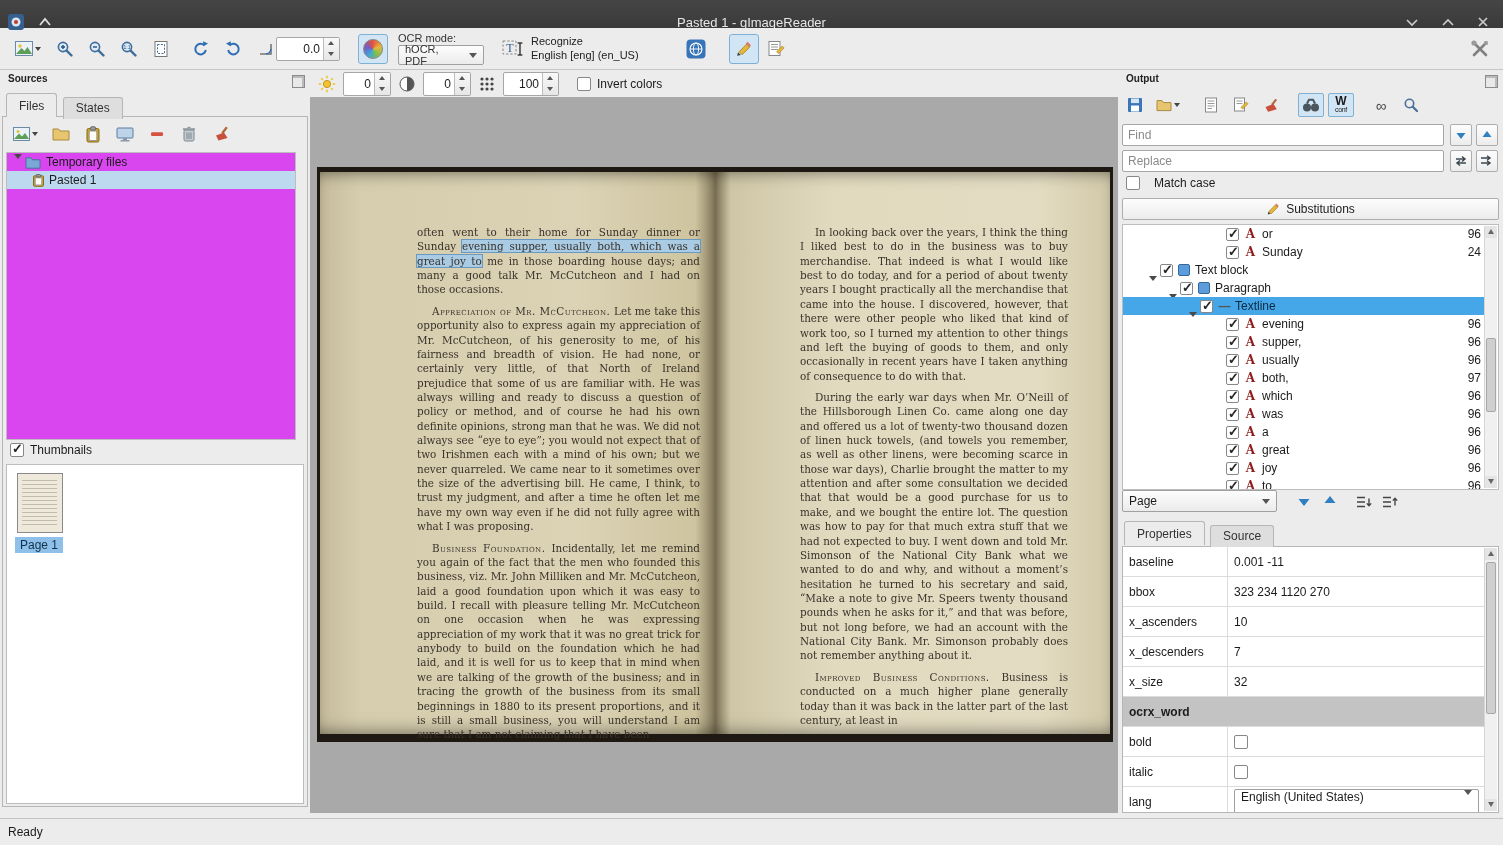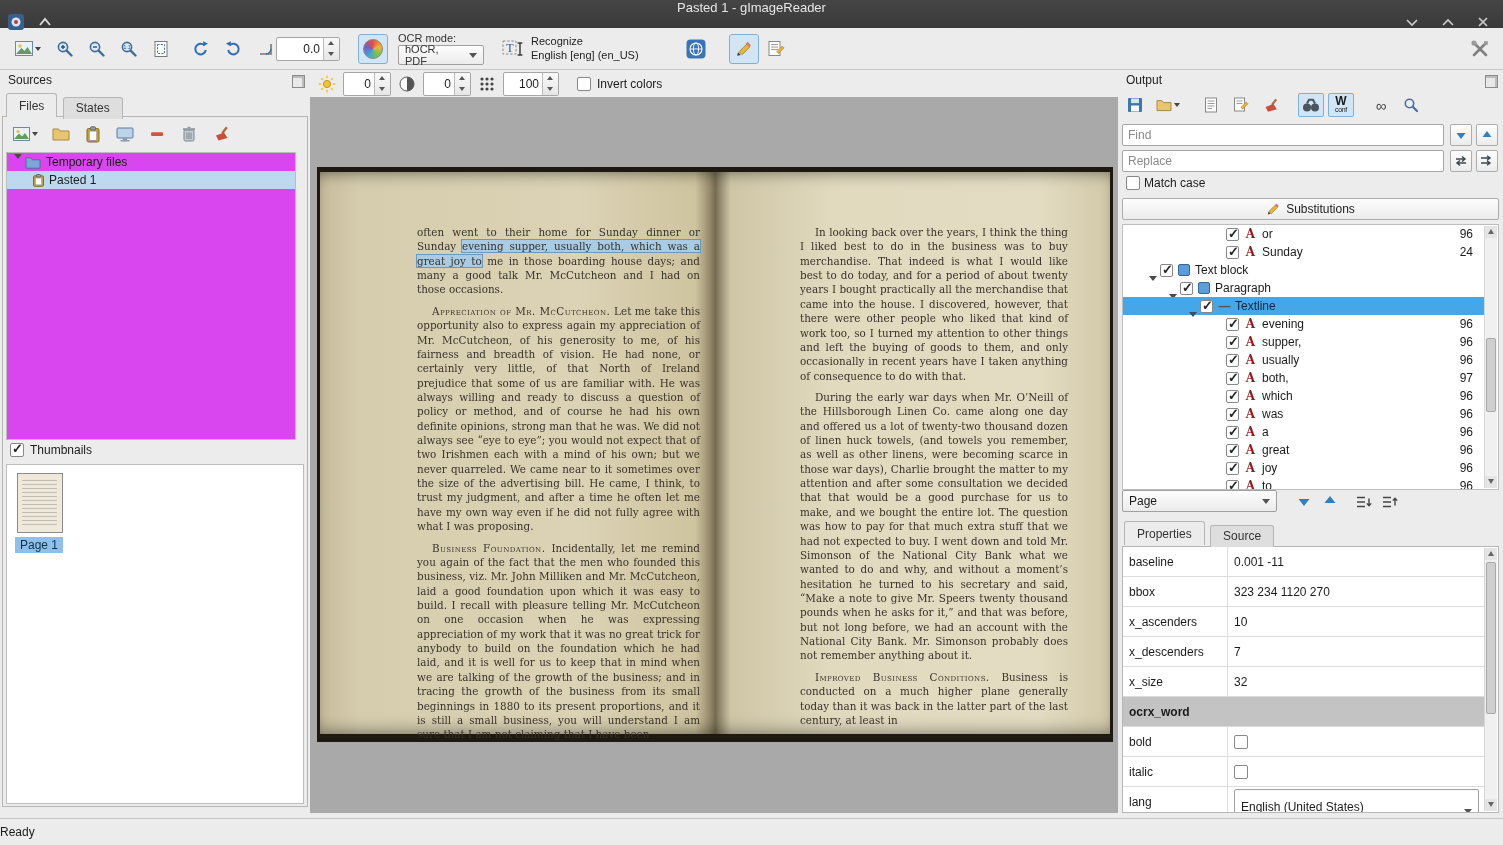--- a/index.html
+++ b/index.html
@@ -3,21 +3,21 @@
 <meta charset="utf-8">
 <style>
   html,body{margin:0;padding:0}
   body{width:1503px;height:845px;position:relative;overflow:hidden;background:#ececec;
        font-family:"Liberation Sans",sans-serif;font-size:12px;color:#1b1b1b;-webkit-font-smoothing:antialiased}
   .abs{position:absolute}
   button{margin:0;padding:0;border:none;background:none;font-family:inherit;font-size:inherit;color:inherit;cursor:default}
 
   
   #titlebar{left:0;top:0;width:1503px;height:44px;background:linear-gradient(#454545,#343434);
-            display:flex;color:#ddd}
+            display:flex;align-items:center;color:#ddd}
   #titlebar .tbl{display:flex;align-items:center;gap:14px;padding-left:8px;z-index:2}
   #titlebar .tbr{margin-left:auto;display:flex;align-items:center;gap:22px;padding-right:14px;z-index:2}
   #win-title{position:absolute;left:0;right:0;text-align:center;color:#e6e6e6;font-size:13px}
 
   
   #main-toolbar{left:0;top:28px;width:1503px;height:42px;background:#ececec;border-bottom:1px solid #c6c6c6;
                 display:flex;align-items:center;padding:0 8px;box-sizing:border-box;gap:2px}
   .tb{width:30px;height:30px;display:inline-flex;align-items:center;justify-content:center;
       border:1px solid transparent;border-radius:3px;flex:none}
   .tb.active{background:#d2e5f5;border-color:#7fb0d6}
@@ -35,21 +35,21 @@
   .combo{display:inline-flex;align-items:center;height:20px;border:1px solid #a0a0a0;border-radius:2px;
          background:linear-gradient(#fdfdfd,#ebebeb);padding:0 6px;font-size:11px;box-sizing:border-box}
   .carr{width:0;height:0;border-left:4px solid transparent;border-right:4px solid transparent;border-top:5px solid #555;margin-left:8px;flex:none}
 
   #ocrmode{display:flex;flex-direction:column;gap:1px;margin:0 8px;font-size:11px;color:#333}
   #recognize-btn{display:flex;align-items:center;gap:7px;padding:2px 8px;font-size:11px;color:#222}
   #recognize-btn .lines{display:flex;flex-direction:column;align-items:flex-start;line-height:1.25}
   #settings-btn{margin-left:auto}
 
   
-  .panel-title{font-weight:normal;font-size:12px;color:#222}
+  .panel-title{font-weight:bold;font-size:10px;color:#222}
   .undock{width:11px;height:11px;border:1px solid #8b8b8b;background:#e9e9e9;box-shadow:inset -2px 2px 0 #bbb}
   .tab{display:inline-block;padding:3px 12px 4px;border:1px solid #b6b6b6;border-bottom:none;background:#dedede;
        border-radius:3px 3px 0 0;margin-right:2px;position:relative;top:2px;font-size:12px;color:#333}
   .tab.active{background:#ececec;top:0;padding-top:5px;z-index:3}
 
   
   #sources-panel{left:2px;top:72px;width:306px;height:735px}
   #sources-panel,.op{position:absolute}
   #sp-title{left:6px;top:1px}
   #sp-undock{right:3px;top:3px}
@@ -100,32 +100,32 @@
   .otb.active{background:#d2e5f5;border-color:#7fb0d6}
   .wconf{display:flex;flex-direction:column;align-items:center;line-height:.8}
   .wconf b{font-size:12px}.wconf small{font-size:7px;letter-spacing:-.3px}
   .field{position:absolute;height:22px;width:322px;left:2px;border:1px solid #a6a6a6;border-radius:2px;
          padding:0 5px;font-size:12px;box-sizing:border-box;background:#fff;font-family:inherit}
   .field::placeholder{color:#8a8a8a}
   .sqbtn{position:absolute;width:22px;height:22px;display:inline-flex;align-items:center;justify-content:center;
          border:1px solid #adadad;border-radius:2px;background:linear-gradient(#fdfdfd,#ececec)}
   #find-input{top:52px}#find-next{top:52px;left:330px}#find-prev{top:52px;left:356px}
   #replace-input{top:78px}#replace-one{top:78px;left:330px}#replace-all{top:78px;left:356px}
-  #match-row{left:6px;top:104px;display:flex;align-items:flex-end;gap:4px}
+  #match-row{left:6px;top:104px;display:flex;align-items:flex-end;gap:14px}
   #subst-btn{position:absolute;left:2px;right:2px;top:126px;height:22px;display:flex;align-items:center;justify-content:center;
              gap:6px;border:1px solid #adadad;border-radius:2px;background:linear-gradient(#fdfdfd,#ececec)}
   #tree-box{position:absolute;left:2px;right:2px;top:152px;height:264px;background:#fff;border:1px solid #bdbdbd;overflow:hidden}
   #ocr-tree{position:absolute;left:0;right:13px;top:0}
   .trow{height:18px;display:flex;align-items:center;font-size:12px;position:relative;box-sizing:border-box}
   .trow .cb{width:13px;height:13px;margin-right:5px}
   .trow.selected{background:#45a7e8;color:#0c2940}
   .aicon{width:13px;margin-right:5px;font-family:"DejaVu Serif",serif;font-weight:bold;font-size:12px;color:#8f1d1d;text-align:center;flex:none}
   .blockicon{width:12px;height:12px;border-radius:2px;background:#5c9cd8;border:1px solid #34679c;margin-right:5px;flex:none;box-sizing:border-box}
   .dashicon{width:13px;margin-right:4px;color:#555;font-weight:bold;flex:none;text-align:center}
-  .conf{margin-left:auto;padding-right:12px}
+  .conf{margin-left:auto;padding-right:4px}
   .texp{width:12px;flex:none;position:relative}
   .texp::after{content:"";position:absolute;left:1px;top:6px;border-left:4.5px solid transparent;border-right:4.5px solid transparent;border-top:5.5px solid #4a4a4a}
 
   .vscroll{position:absolute;top:1px;right:1px;bottom:1px;width:12px;background:#f0f0f0;border-left:1px solid #d6d6d6}
   .sb-btn{height:12px;position:relative;background:#e4e4e4}
   .sb-btn.up::after{content:"";position:absolute;left:2.5px;top:3px;border-left:3.5px solid transparent;border-right:3.5px solid transparent;border-bottom:5px solid #666}
   .sb-btn.down{position:absolute;bottom:0;left:0;right:0}
   .sb-btn.down::after{content:"";position:absolute;left:2.5px;top:3px;border-left:3.5px solid transparent;border-right:3.5px solid transparent;border-top:5px solid #666}
   .sb-thumb{position:absolute;left:1px;right:1px;background:#cfcfcf;border:1px solid #a8a8a8;border-radius:2px}
 
@@ -134,26 +134,26 @@
   #page-down{left:172px;top:417px}#page-up{left:198px;top:417px}
   #expand-all{left:232px;top:418px}#collapse-all{left:258px;top:418px}
   #output-tabs{position:absolute;left:4px;top:449px;z-index:3}
   #props-box{position:absolute;left:2px;right:2px;top:474px;bottom:0;background:#fff;border:1px solid #b6b6b6;overflow:hidden}
   #props-body{position:absolute;left:0;right:13px;top:0}
   .prow{display:flex;height:29px;border-bottom:1px solid #dcdcdc;background:#fff;align-items:center;font-size:12px}
   .pkey{width:92px;padding:12px 6px;border-right:1px solid #dcdcdc;align-self:stretch;display:flex;align-items:center;flex:none}
   .pval{flex:1;padding:0 6px;display:flex;align-items:center;min-width:0}
   .prow.psec{background:#c3c3c3;font-weight:bold}
   .prow.psec .pkey{border-right:none}
-  .langc{flex:1;background:#fff;border:1px solid #9f9f9f;height:24px;display:flex;align-items:flex-end;padding:0 6px;border-radius:2px;min-width:0}
+  .langc{flex:1;background:#fff;border:1px solid #9f9f9f;height:24px;display:flex;align-items:flex-start;padding:0 6px;border-radius:2px;min-width:0}
   .langc span:first-child{overflow:hidden;text-overflow:ellipsis;white-space:nowrap}
 
   
   #statusbar{left:0;bottom:0;width:1503px;height:27px;border-top:1px solid #c4c4c4;background:#ececec;
-             display:flex;align-items:center;padding-left:0;box-sizing:border-box}
+             display:flex;align-items:center;padding-left:8px;box-sizing:border-box}
 </style>
 </head>
 <body>
 
 <div id="titlebar" class="abs">
   <div class="tbl">
     <span class="ic">
       <svg width="16" height="16">
           <rect width="16" height="16" rx="3" fill="#355f8d"></rect>
           <circle cx="8" cy="8" r="4.5" fill="#d8e6f3"></circle>

